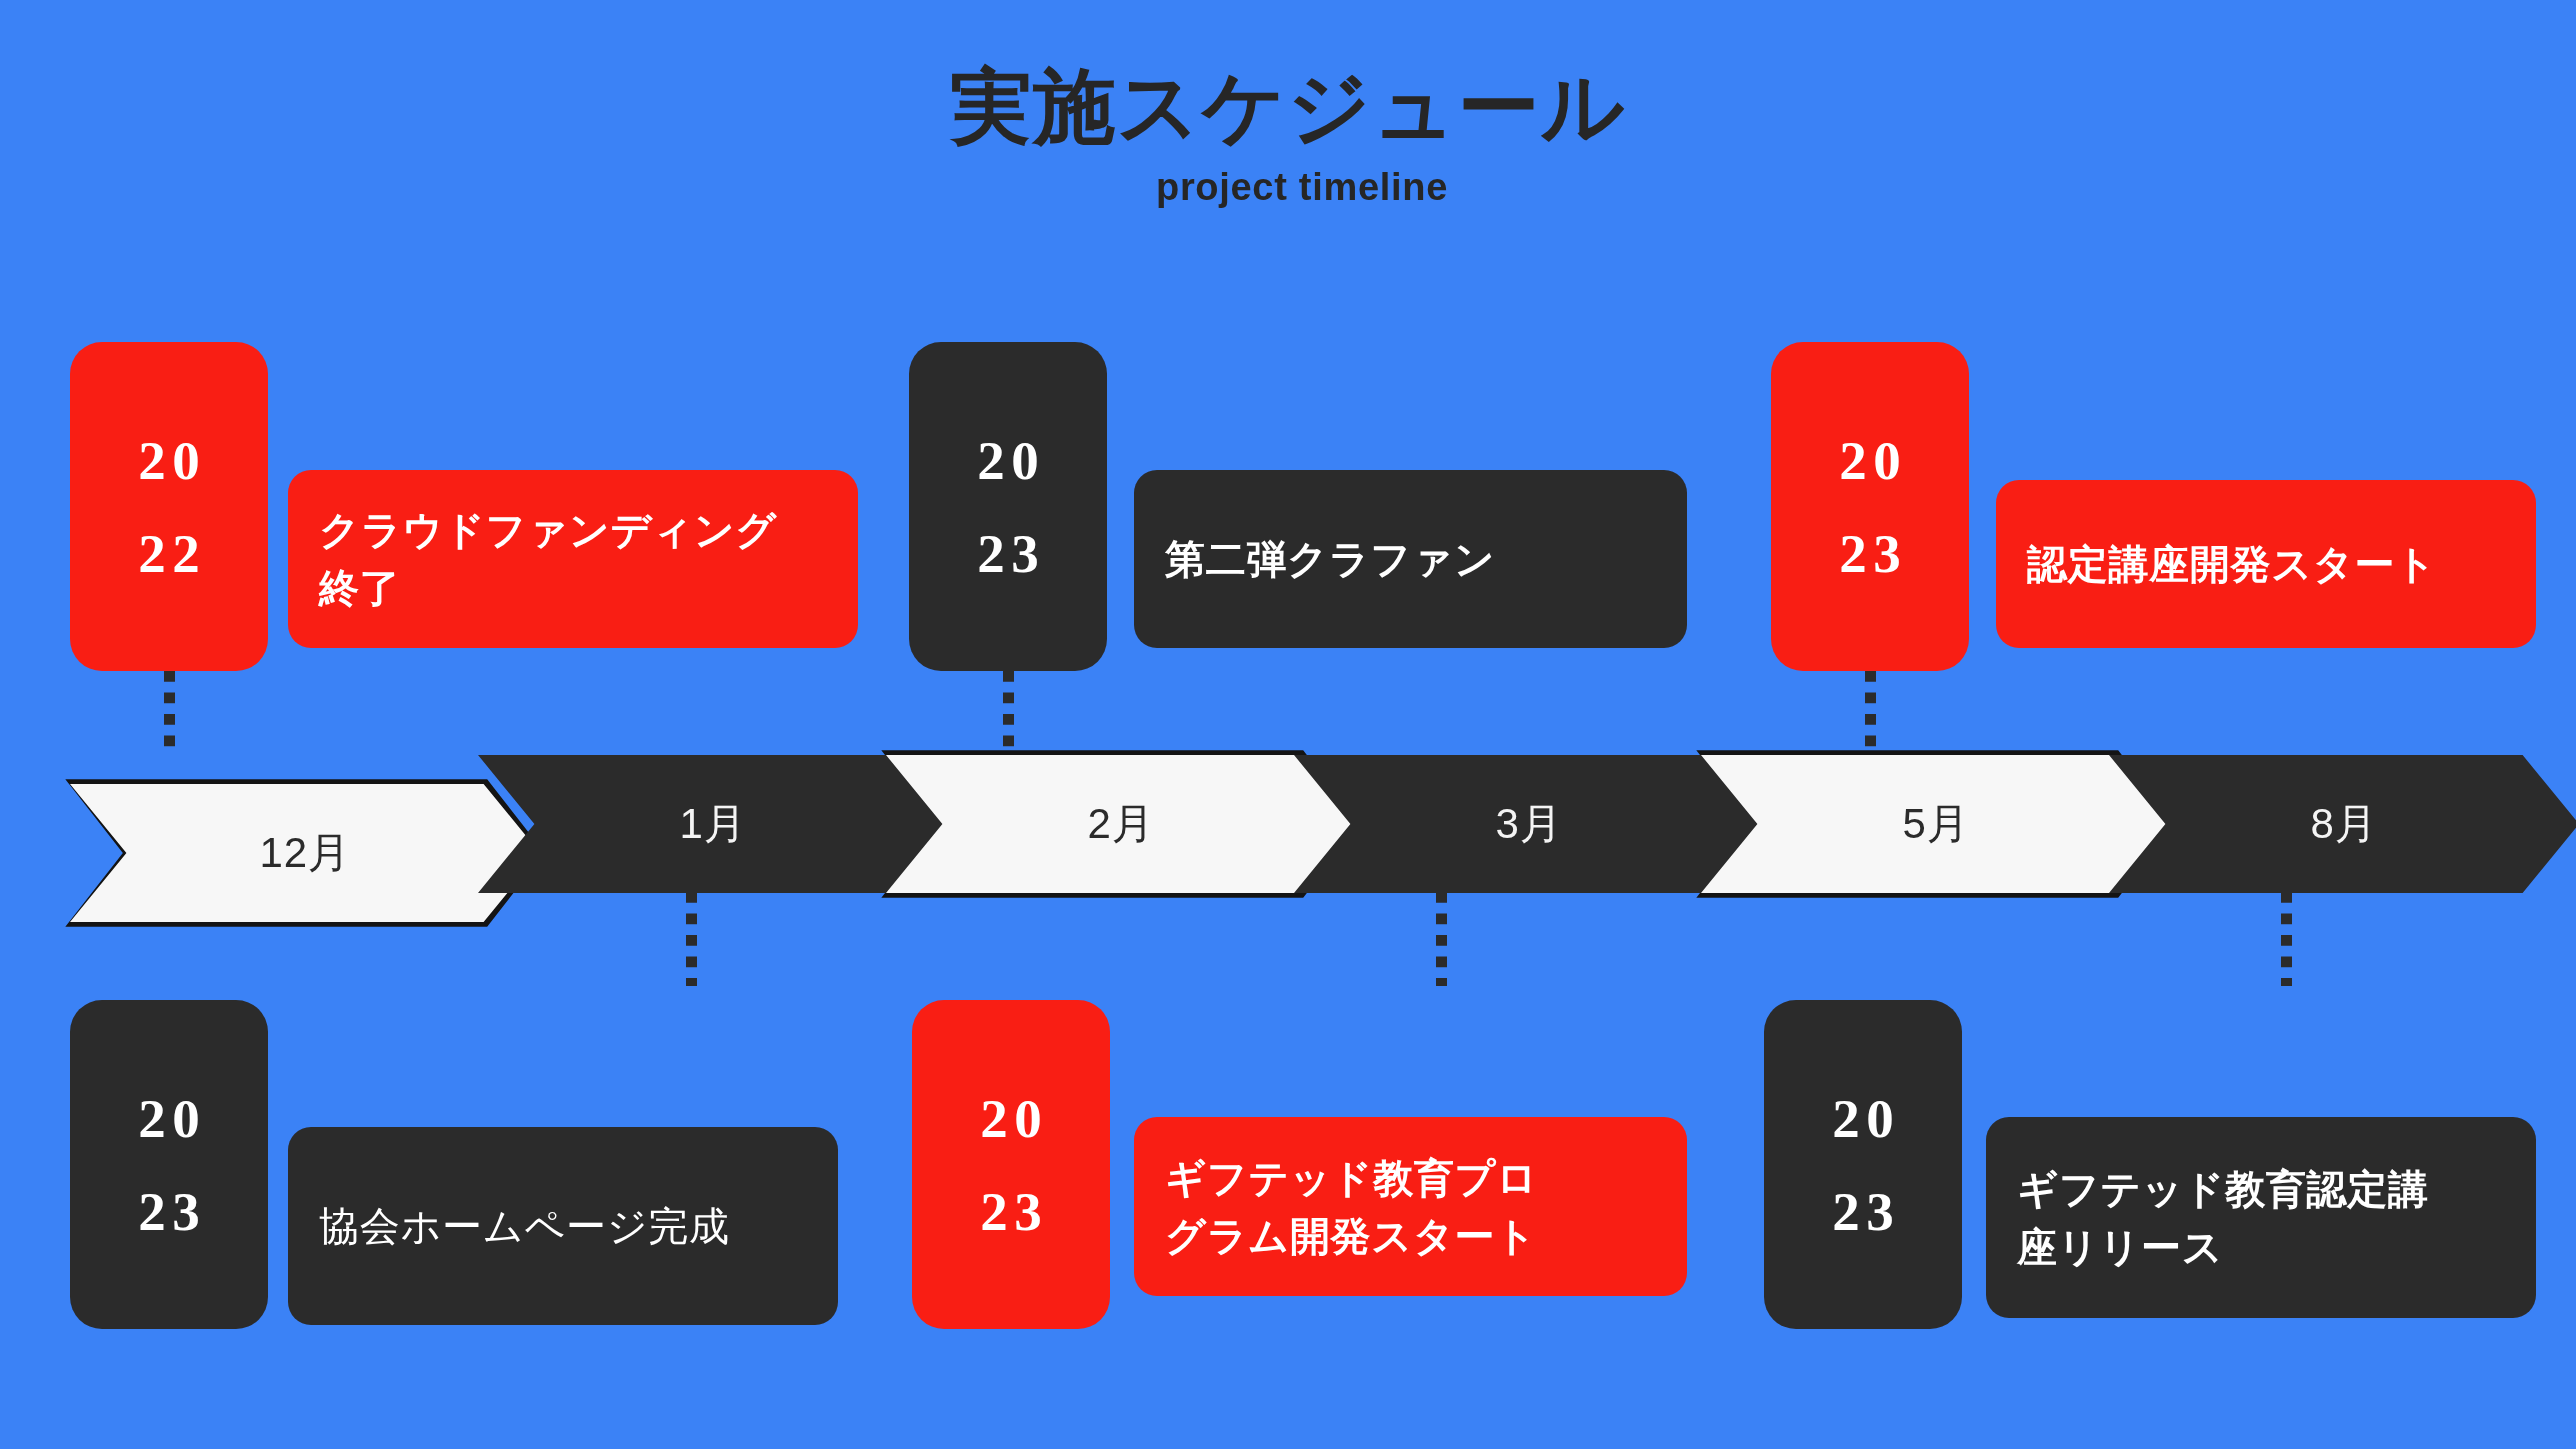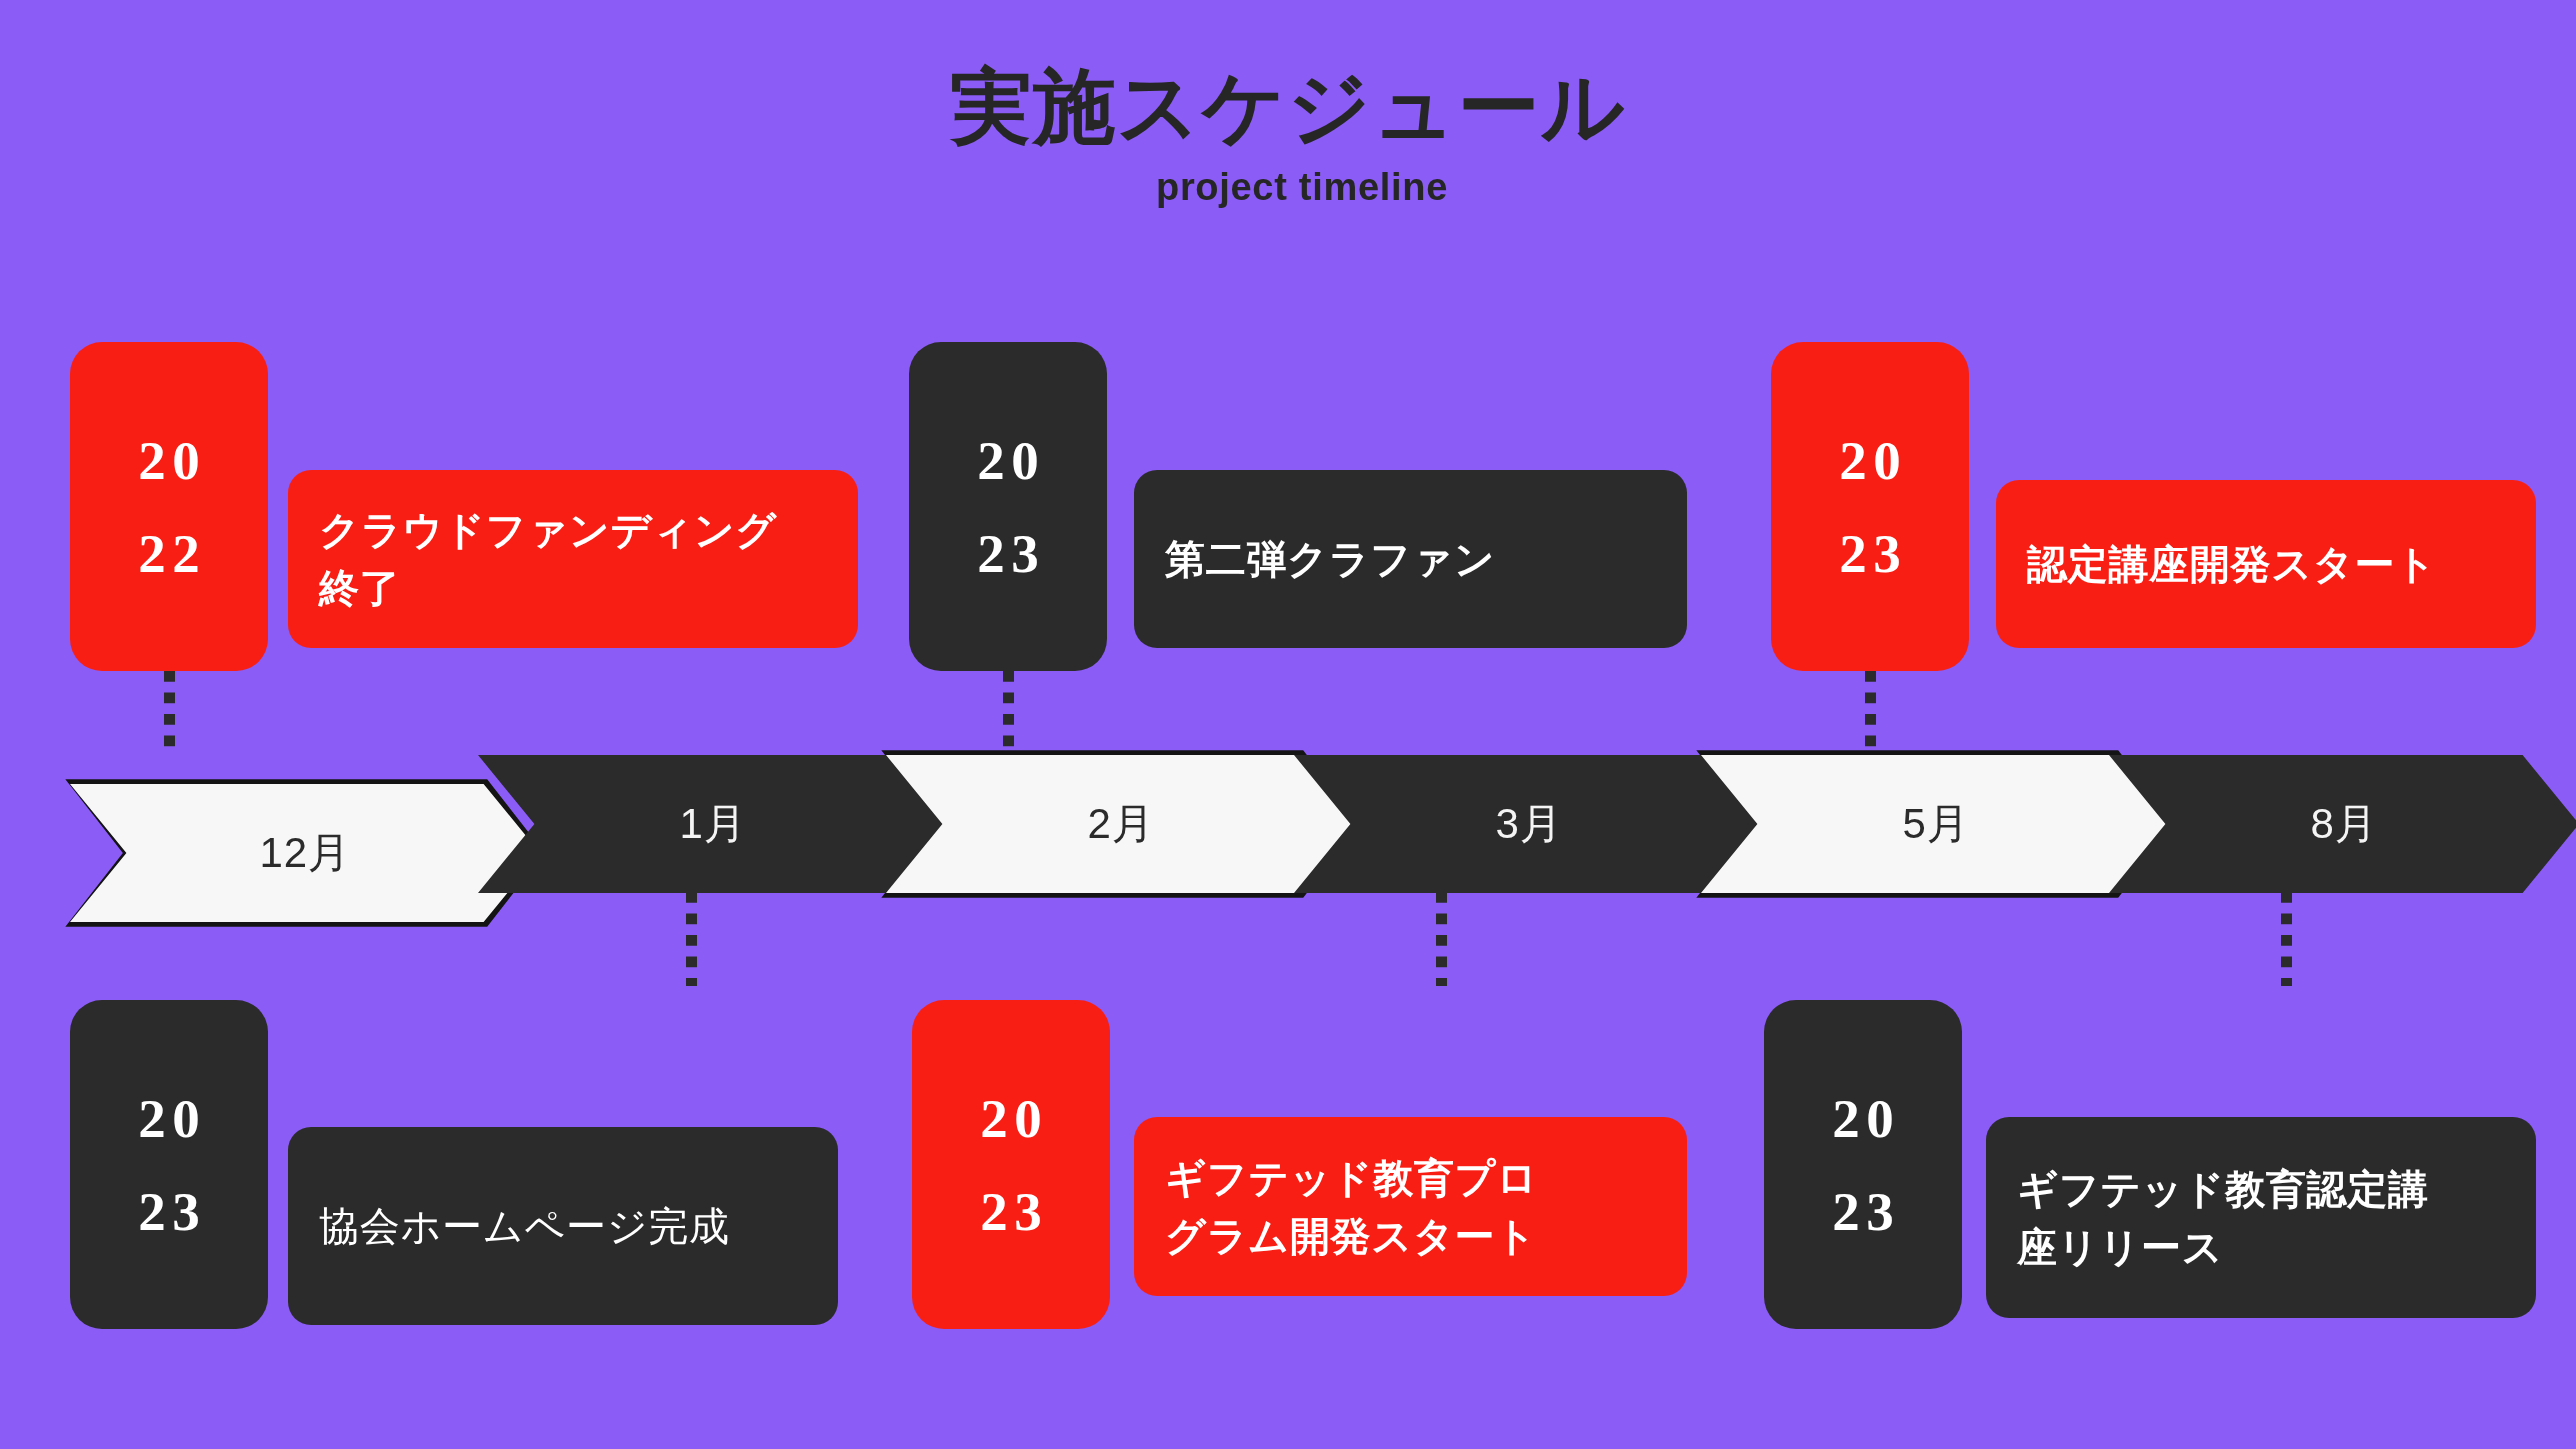--- a/index.html
+++ b/index.html
@@ -2,21 +2,21 @@
 <html style="font-size:10.7px"><head>
 <meta charset="utf-8">
 <style>
   * { box-sizing: border-box; margin: 0; padding: 0; }
   html, body {
     width: 2576px; height: 1449px;
     background: #FFFFFF;
     font-family: "Liberation Sans", "DejaVu Sans", sans-serif;
     overflow: hidden;
   }
-  .canvas { position: relative; width: 2576px; height: 1449px; background:#8b5cf6; }
+  .canvas { position: relative; width: 2576px; height: 1449px; background:#3b82f6; }
 
   
   .header { position:absolute; left:0; top:60px; width:2576px; text-align:center; }
   .title {
     font-size: 82px; font-weight: 700; color:#262626;
     letter-spacing: 1.3px; line-height: 1.15;
   }
   .subtitle {
     margin-top: 12px;
     font-size: 38px; font-weight: 700; color:#262626;

